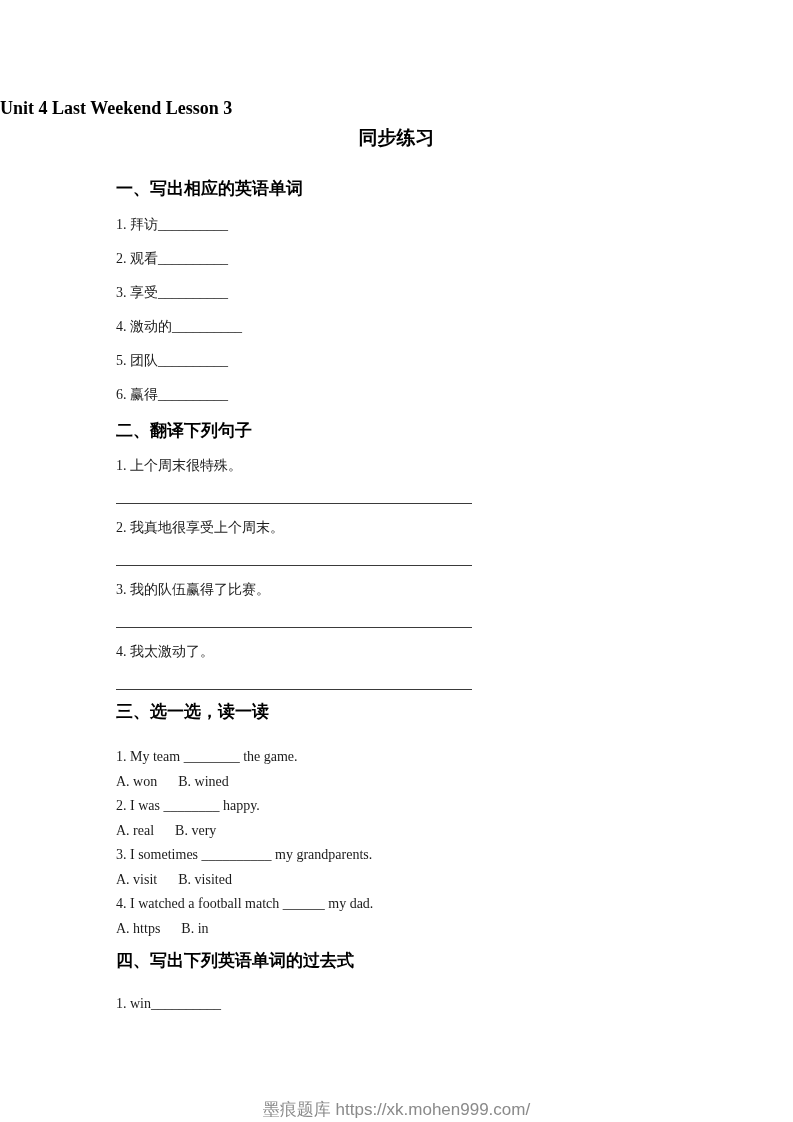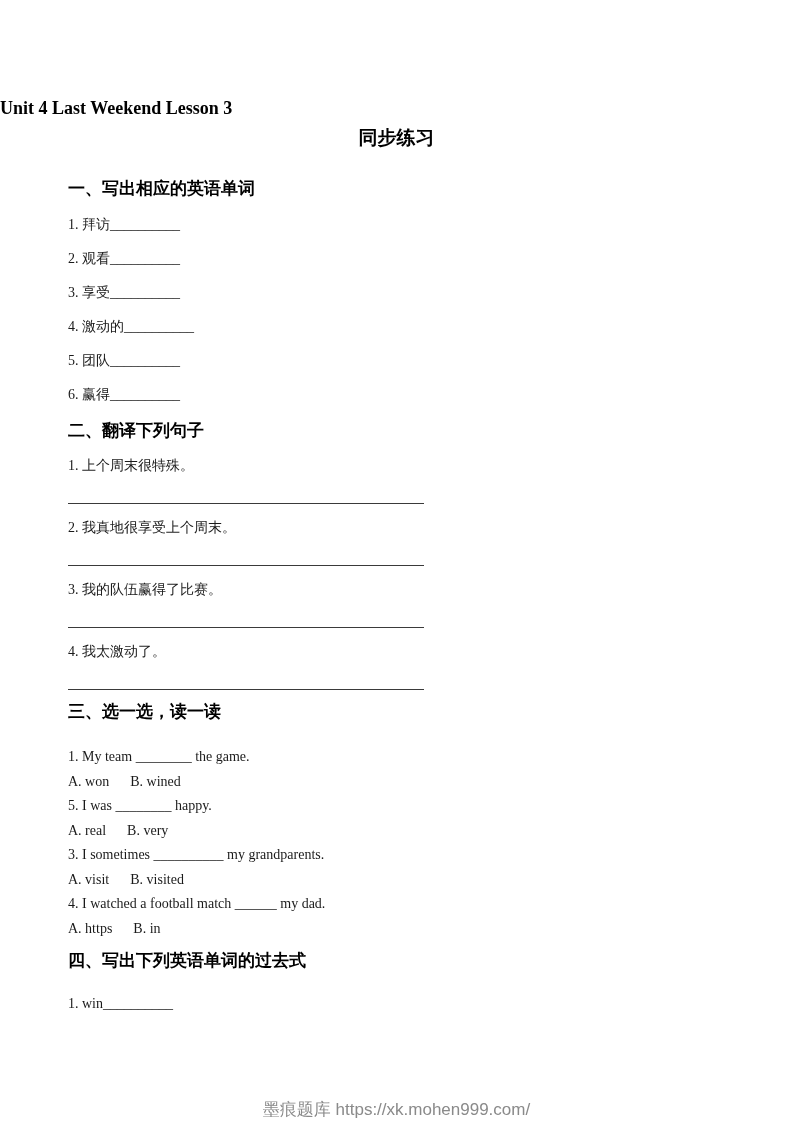--- a/index.html
+++ b/index.html
@@ -25,21 +25,21 @@
   .doc-subtitle {
     margin-top: 8px;
     text-align: center;
     font-family: "Liberation Sans", sans-serif;
     font-weight: bold;
     font-size: 19px;
     line-height: 22px;
     color: #000000;
   }
   .content {
-    padding-left: 68px;
+    padding-left: 116px;
     padding-right: 58px;
   }
   .sec-heading {
     font-family: "Liberation Sans", sans-serif;
     font-weight: bold;
     font-size: 17px;
     line-height: 22px;
     color: #000000;
   }
   .sec1-heading { margin-top: 29px; }
@@ -110,21 +110,21 @@
     <div class="answer-line"></div>
     <div class="body-line s2-question">3. 我的队伍赢得了比赛。</div>
     <div class="answer-line"></div>
     <div class="body-line s2-question">4. 我太激动了。</div>
     <div class="answer-line"></div>
 
     <div class="sec-heading sec3-heading">三、选一选，读一读</div>
     <div class="s3-block">
       <div class="s3-line">1. My team ________ the game.</div>
       <div class="s3-line">A. won      B. wined</div>
-      <div class="s3-line">5. I was ________ happy.</div>
+      <div class="s3-line">2. I was ________ happy.</div>
       <div class="s3-line">A. real      B. very</div>
       <div class="s3-line">3. I sometimes __________ my grandparents.</div>
       <div class="s3-line">A. visit      B. visited</div>
       <div class="s3-line">4. I watched a football match ______ my dad.</div>
       <div class="s3-line">A. https      B. in</div>
     </div>
 
     <div class="sec-heading sec4-heading">四、写出下列英语单词的过去式</div>
     <div class="body-line s4-item">1. win__________</div>
 

